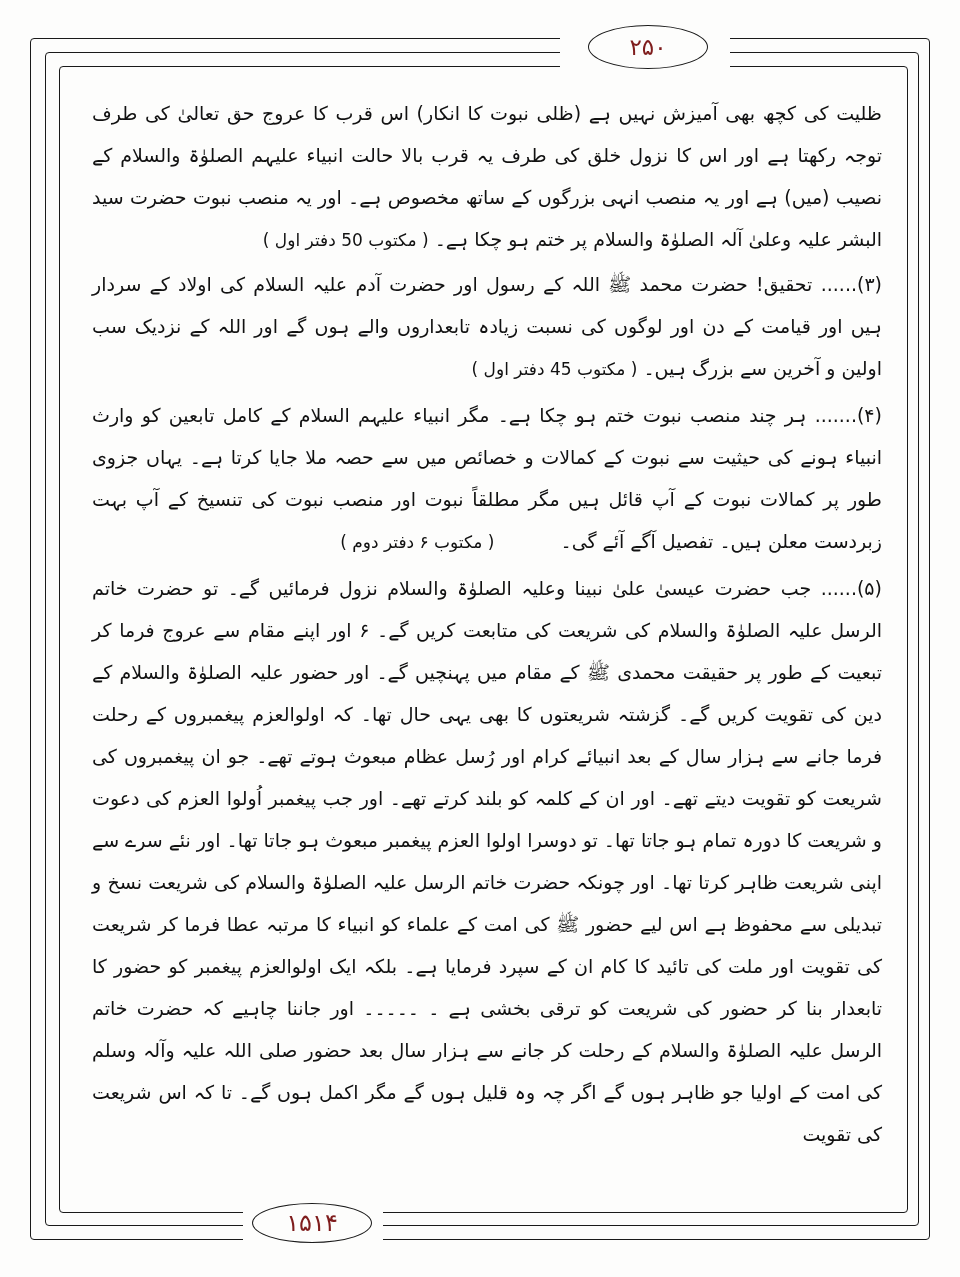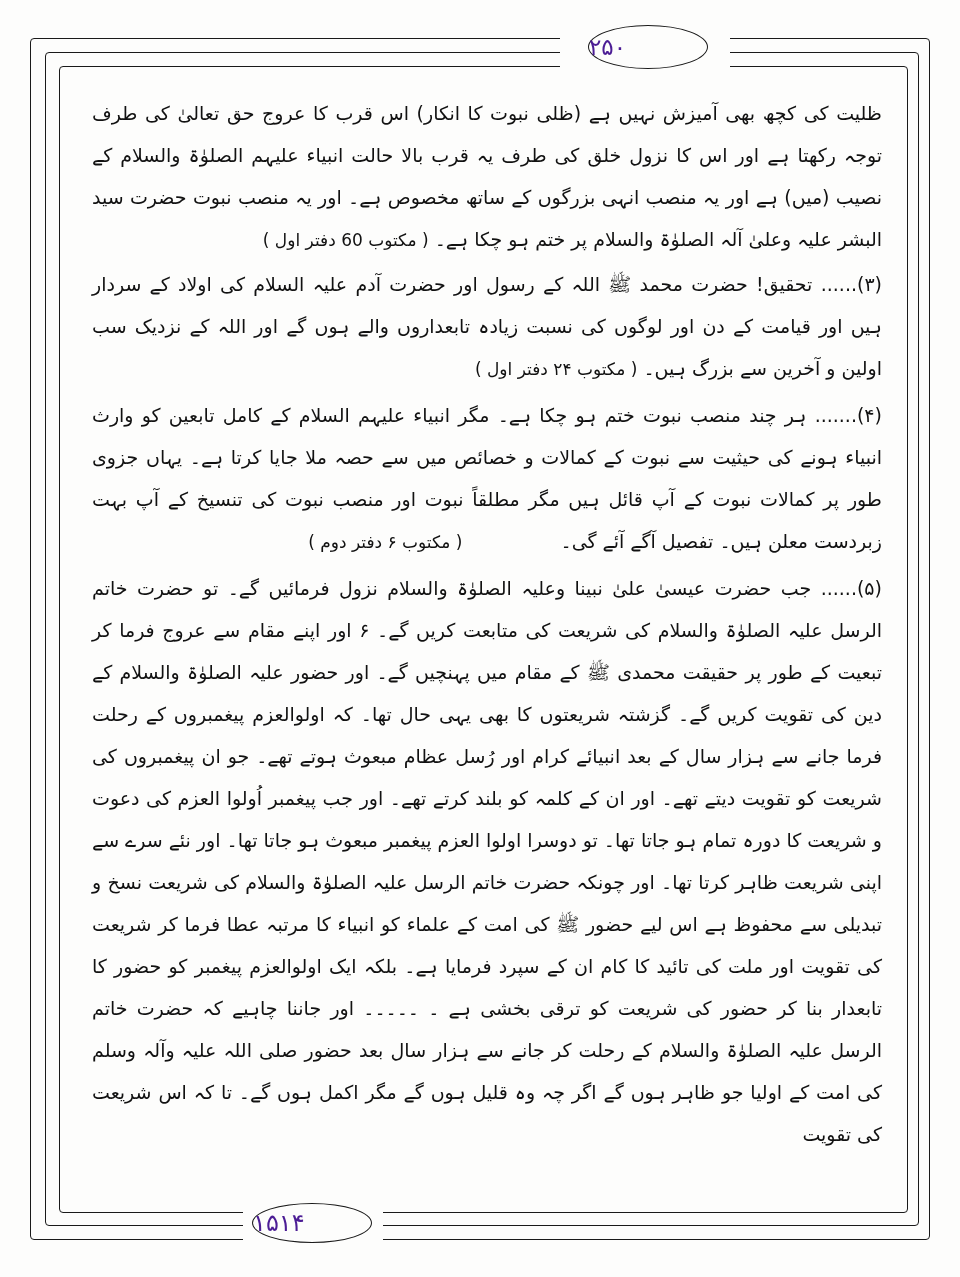--- a/index.html
+++ b/index.html
@@ -42,24 +42,24 @@
     background: #fdfdfc;
   }
 
   
   .oval {
     position: absolute;
     border: 1.6px solid #1a1a1a;
     border-radius: 50%;
     display: flex;
     align-items: center;
-    justify-content: flex-start;
+    justify-content: center;
     background: #fdfdfc;
     font-family: "DejaVu Sans", sans-serif;
-    color: #4c1d95;
+    color: #7f1d1d;
     letter-spacing: 1px;
   }
   .oval.top {
     left: 588px; top: 25px; width: 118px; height: 42px;
     font-size: 23px;
   }
   .oval.bottom {
     left: 252px; top: 1203px; width: 118px; height: 38px;
     font-size: 24px;
   }
@@ -81,21 +81,21 @@
     line-height: 42px;
     margin: 0 0 4px 0;
     unicode-bidi: plaintext;
   }
   .para.p1 { margin-bottom: 2px; }
   .ref {
     font-size: 17px;
   }
   .ref-center {
     display: inline-block;
-    margin-right: 92px;
+    margin-right: 60px;
   }
 </style>
 </head>
 <body>
 
 <div class="page">
 
   <div class="frame f1"></div>
   <div class="frame f2"></div>
   <div class="frame f3"></div>
@@ -107,27 +107,27 @@
     <span>۲۵۰</span>
   </div>
   <div class="oval bottom">
     <span>۱۵۱۴</span>
   </div>
 
   <div class="content">
 
     <p class="para p1">
       <span>ظلیت کی کچھ بھی آمیزش نہیں ہے (ظلی نبوت کا انکار) اس قرب کا عروج حق تعالیٰ کی طرف توجہ رکھتا ہے اور اس کا نزول خلق کی طرف یہ قرب بالا حالت انبیاء علیہم الصلوٰۃ والسلام کے نصیب (میں) ہے اور یہ منصب انہی بزرگوں کے ساتھ مخصوص ہے۔ اور یہ منصب نبوت حضرت سید البشر علیہ وعلیٰ آلہ الصلوٰۃ والسلام پر ختم ہو چکا ہے۔</span>
-      <span class="ref">( مکتوب 60 دفتر اول )</span>
+      <span class="ref">( مکتوب 50 دفتر اول )</span>
     </p>
 
     <p class="para">
       <span>(۳)......</span>
       <span>تحقیق! حضرت محمد ﷺ اللہ کے رسول اور حضرت آدم علیہ السلام کی اولاد کے سردار ہیں اور قیامت کے دن اور لوگوں کی نسبت زیادہ تابعداروں والے ہوں گے اور اللہ کے نزدیک سب اولین و آخرین سے بزرگ ہیں۔</span>
-      <span class="ref">( مکتوب ۲۴ دفتر اول )</span>
+      <span class="ref">( مکتوب 45 دفتر اول )</span>
     </p>
 
     <p class="para">
       <span>(۴).......</span>
       <span>ہر چند منصب نبوت ختم ہو چکا ہے۔ مگر انبیاء علیہم السلام کے کامل تابعین کو وارث انبیاء ہونے کی حیثیت سے نبوت کے کمالات و خصائص میں سے حصہ ملا جایا کرتا ہے۔ یہاں جزوی طور پر کمالات نبوت کے آپ قائل ہیں مگر مطلقاً نبوت اور منصب نبوت کی تنسیخ کے آپ بہت زبردست معلن ہیں۔ تفصیل آگے آئے گی۔</span>
       <span class="ref ref-center">( مکتوب ۶ دفتر دوم )</span>
     </p>
 
     <p class="para">
       <span>(۵)......</span>

